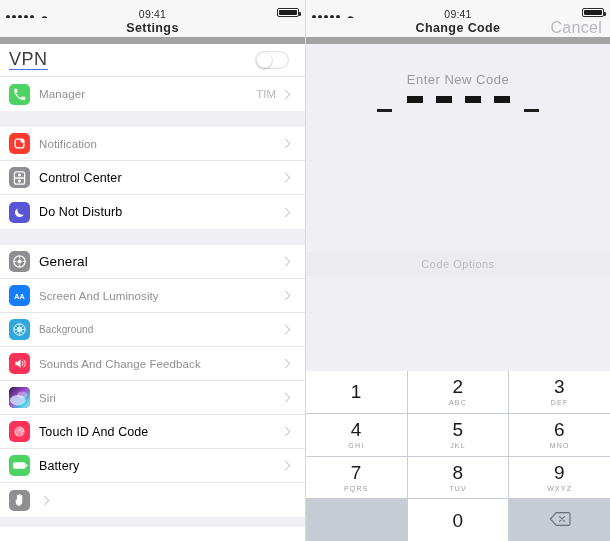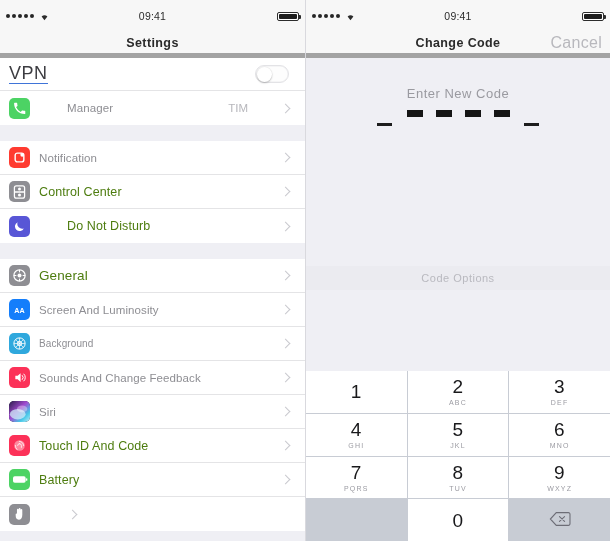--- a/index.html
+++ b/index.html
@@ -11,22 +11,22 @@
   }
   .screen-wrap { display: flex; width: 610px; height: 541px; }
 
   
   .panel { width: 305px; height: 541px; position: relative; overflow: hidden; }
   .panel-left  { background: #ffffff; }
   .panel-right { background: #efeff4; border-left: 1px solid #d9d9de; }
 
   
   .statusbar {
-    height: 18px; display: flex; align-items: center;
-    padding: 16px 6px; background: #f7f7f7; position: relative;
+    height: 18px; display: flex; align-items: flex-start;
+    padding: 8px 6px; background: #f7f7f7; position: relative;
   }
   .sb-left { display: flex; align-items: center; gap: 2px; }
   .sb-dot { width: 4px; height: 4px; border-radius: 50%; background: #262626; display: block; }
   .sb-wifi { margin-left: 3px; display: block; }
   .sb-time {
     position: absolute; left: 0; right: 0; text-align: center;
     font-size: 10.5px; color: #2b2b2b; letter-spacing: .2px; font-weight: 400;
   }
   .sb-right { margin-left: auto; display: flex; align-items: center; }
   .sb-batt {
@@ -35,52 +35,52 @@
   }
   .sb-batt i { display: block; height: 100%; width: 100%; background: #1d1d1d; border-radius: 1px; }
   .sb-batt:after {
     content: ""; position: absolute; right: -3px; top: 2.5px;
     width: 2px; height: 4px; background: #2c2c2c; border-radius: 0 1px 1px 0;
   }
 
   
   .navbar {
     height: 26px; background: #f7f7f7;
-    border-bottom: 5px solid #a3a3a3;
+    border-bottom: 7px solid #a3a3a3;
     display: flex; align-items: center; justify-content: center;
     position: relative;
   }
   .nav-title {
     font-size: 12.5px; font-weight: bold; color: #2a2a2a; letter-spacing: .4px;
   }
   .nav-right {
     position: absolute; right: 8px; top: 50%; transform: translateY(-50%);
     font-size: 16px; color: #b8b8bd; letter-spacing: .3px;
   }
 
   
   .list-gap { background: #efeff4; }
   .group { background: #ffffff; }
   .row {
     height: 34px; display: flex; align-items: center;
     padding-left: 9px; padding-right: 16px;
     border-bottom: 1px solid #e4e4e6; position: relative;
     background: #fff;
   }
-  .row:last-child { border-bottom: none; gap: 28px; }
+  .row:last-child { border-bottom: none; }
   .row-icon {
     width: 21px; height: 21px; border-radius: 5px; flex: 0 0 21px;
     margin-right: 9px; position: relative; overflow: hidden;
     display: flex; align-items: center; justify-content: center;
   }
   .row-label {
     font-size: 11.5px; color: #8e8e93; letter-spacing: .1px; flex: 1;
     white-space: nowrap; overflow: hidden;
   }
-  .row-label.dark { color: #4d7c0f; font-size: 12.5px; }
+  .row-label.dark { color: #000000; font-size: 12.5px; }
   .row-value { font-size: 11.5px; color: #b7b7bc; margin-right: 4px; margin-left: 32px; }
   .chev {
     width: 7px; height: 7px; border-right: 1.4px solid #c9c9ce;
     border-top: 1.4px solid #c9c9ce; transform: rotate(45deg);
     flex: 0 0 auto; margin-left: 2px;
   }
 
   
   .row-vpn { height: 33px; }
   .vpn-text {

